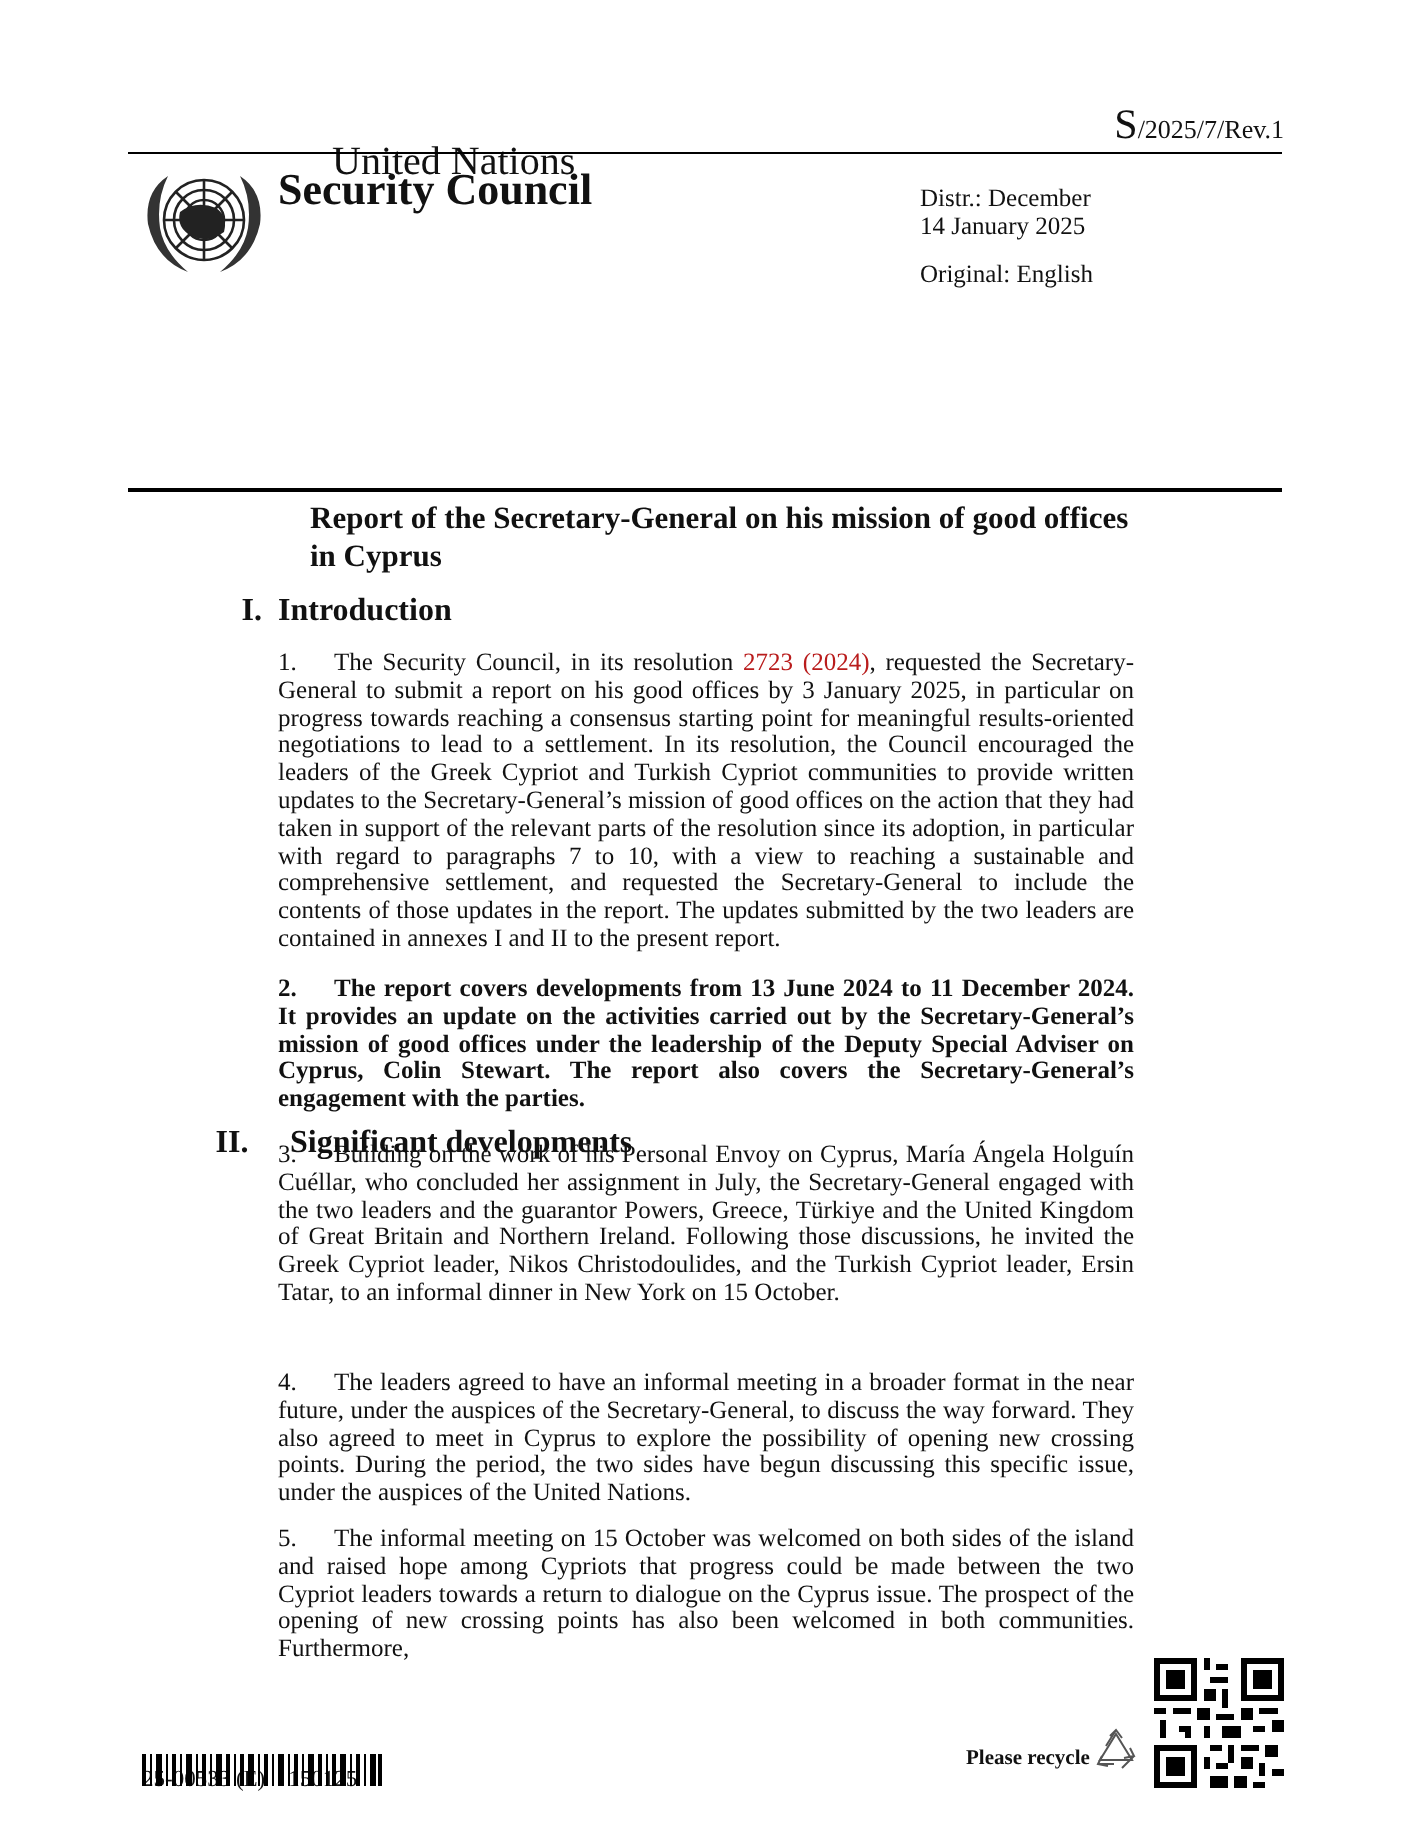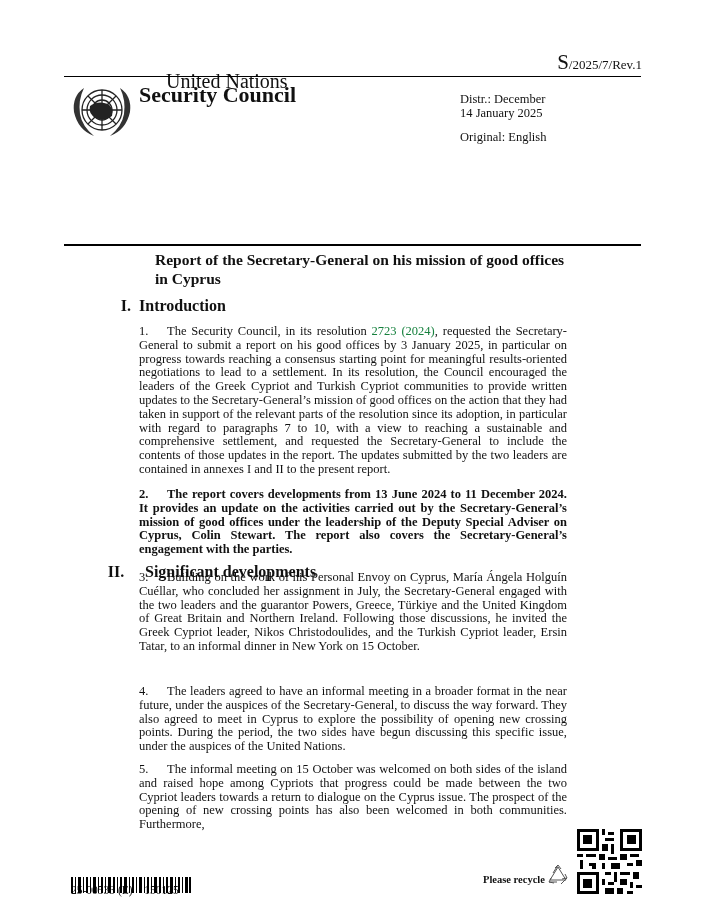--- a/index.html
+++ b/index.html
@@ -13,21 +13,21 @@
   .emblem { left: 68px; top: 82px; width: 68px; height: 60px; }
   .organ { left: 139px; top: 82px; font-size: 22px; font-weight: bold; }
   .distr { left: 460px; top: 92px; font-size: 12.5px; line-height: 14px; }
   .distr .orig { margin-top: 10px; }
   .rule-thick { left: 64px; top: 244px; width: 577px; height: 2px; background: #000; }
   .title { left: 139px; top: 250px; width: 420px; font-size: 15.5px; font-weight: bold; line-height: 19px; margin-left: 16px; }
   .section-head { font-size: 16px; font-weight: bold; }
   .section-num { position: absolute; text-align: right; }
   .para { position: absolute; left: 139px; width: 428px; font-size: 12.5px; line-height: 13.8px; text-align: justify; }
   .para .pnum { display: inline-block; width: 28px; }
-  .link { color: #15803d; }
+  .link { color: #b91c1c; }
   .footer-code { left: 71px; top: 864px; font-size: 11.5px; }
   .barcode { left: 71px; top: 877px; width: 120px; height: 16px; }
   .recycle-text { left: 483px; top: 874px; font-size: 10.5px; font-weight: bold; }
   .recycle-icon { left: 547px; top: 864px; width: 22px; height: 22px; }
   .qr { left: 577px; top: 829px; width: 65px; height: 65px; }
 </style>
 </head>
 <body>
 
 <div class="abs un-name">United Nations</div>

